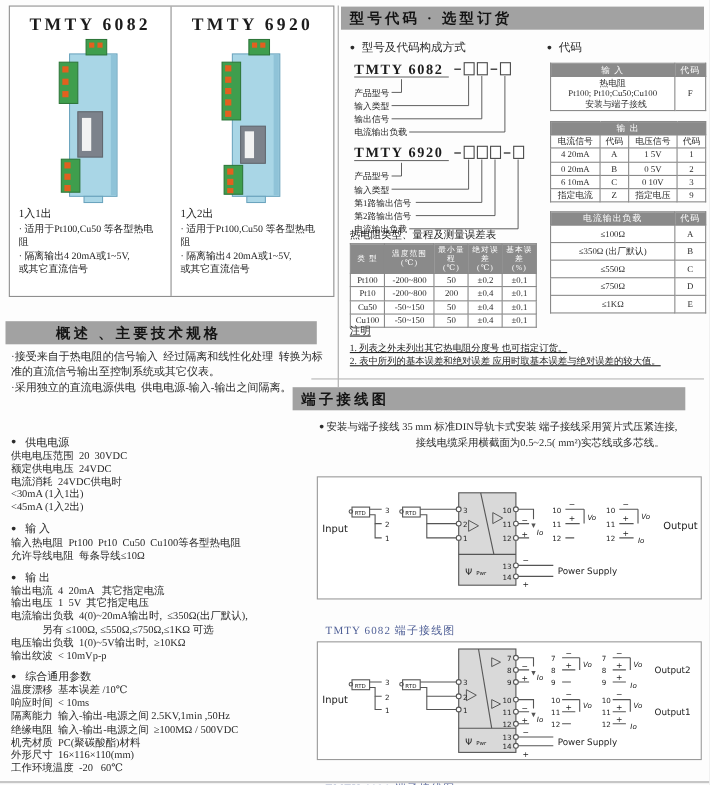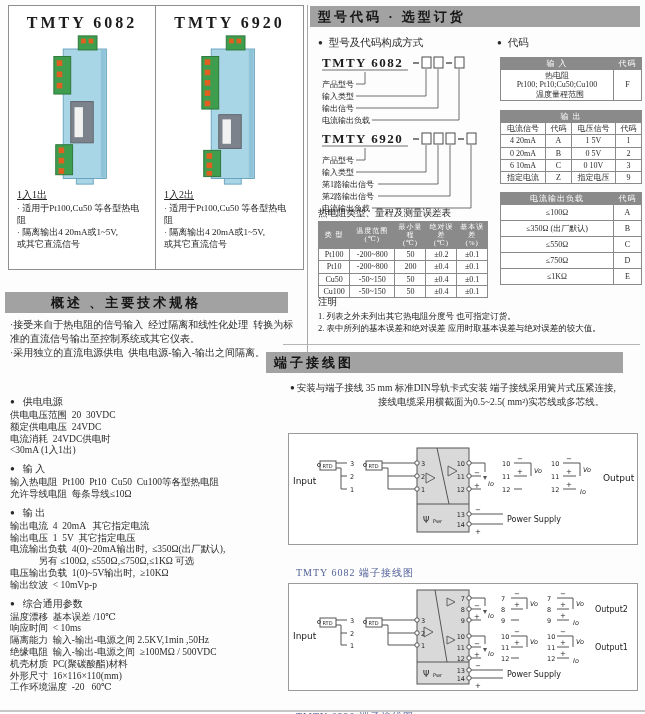--- a/index.html
+++ b/index.html
@@ -9,21 +9,21 @@
   
   .sec-hdr{background:#a2a2a2;color:#141414;font-weight:bold;font-size:13px;
            letter-spacing:3px;line-height:21px;height:21px;padding-left:8px;box-sizing:border-box;}
   
   .product-box{left:8px;top:5px;width:294px;height:263px;border:1px solid #8f8f8f;display:flex;background:#fff;}
   .product-cell{width:50%;box-sizing:border-box;padding-top:8px;}
   .product-cell.first{border-right:1px solid #8f8f8f;}
   .product-title{text-align:center;font-size:16px;font-weight:bold;letter-spacing:3px;color:#1c1c1c;}
   .product-img{display:block;margin:2px auto 0;}
   .product-desc{margin:2px 8px 0;font-size:9px;line-height:1.35;color:#222;}
-  .product-io{font-size:10px;text-decoration:underline;}
+  .product-io{font-size:10px;}
   
   .ov-bullets{left:10px;top:318px;width:292px;font-size:10px;line-height:1.4;}
   .ov-bullet-item{white-space:pre-wrap;}
   .specs{left:10px;top:390px;width:292px;font-size:9.5px;}
   .spec-title{margin:5px 0 1px;font-size:10px;}
   .spec-title .blt{margin-right:8px;font-size:8px;vertical-align:1px;}
   .spec-line{line-height:11.8px;white-space:pre-wrap;}
   
   .vline{width:1px;background:#a8a8a8;}
   .hline{height:1px;background:#b5b5b5;}
@@ -35,21 +35,21 @@
   .model-label{font-size:8px;fill:#222;}
   .mline{stroke:#4a4a4a;stroke-width:0.8;fill:none;}
   .mbox{fill:#fff;stroke:#4a4a4a;stroke-width:1;}
   
   table.tbl{border-collapse:collapse;background:#fff;}
   .tbl td,.tbl th{border:1px solid #8a8a8a;font-weight:normal;text-align:center;padding:1px 2px;font-size:8px;line-height:1.15;}
   .tbl th{background:#8a8a8a;color:#fff;letter-spacing:1px;}
   .tl{text-align:center;}
   .pre{white-space:pre-line;}
   .rtd-title{font-size:9.5px;color:#222;text-align:right;}
-  .notes{font-size:8.5px;line-height:1.45;color:#222;}
+  .notes{font-size:8.5px;line-height:1.45;color:#222;text-decoration:underline;}
   .notes .nt{font-size:9.5px;}
   
   .install{font-size:9.5px;line-height:1.45;width:352px;}
   .install .blt{font-size:8px;margin-right:2px;vertical-align:1px;}
   .install .ind{padding-left:88px;}
   .diag-box{border:1px solid #9a9a9a;background:#fff;}
   .caption{font-size:10px;letter-spacing:1px;color:#4f5f96;margin-top:16px;}
   svg text{font-family:"DejaVu Sans","Liberation Sans",sans-serif;fill:#222;}
   .wl{stroke:#555;stroke-width:1;fill:none;}
   .wtri{stroke:#555;stroke-width:0.9;fill:none;}
@@ -134,20 +134,21 @@
     <div class="ov-bullet-item">·接受来自于热电阻的信号输入  经过隔离和线性化处理  转换为标准的直流信号输出至控制系统或其它仪表。</div>
     <div class="ov-bullet-item">·采用独立的直流电源供电  供电电源-输入-输出之间隔离。</div>
   </div>
 
   <div class="abs specs">
     <div class="spec-title"><span class="blt">●</span><span>供电电源</span></div>
     <div class="spec-line">供电电压范围  20  30VDC</div>
     <div class="spec-line">额定供电电压  24VDC</div>
     <div class="spec-line">电流消耗  24VDC供电时</div>
     <div class="spec-line">&lt;30mA (1入1出)</div>
+    <div class="spec-line">&lt;45mA (1入2出)</div>
 
     <div class="spec-title"><span class="blt">●</span><span>输  入</span></div>
     <div class="spec-line">输入热电阻  Pt100  Pt10  Cu50  Cu100等各型热电阻</div>
     <div class="spec-line">允许导线电阻  每条导线≤10Ω</div>
 
     <div class="spec-title"><span class="blt">●</span><span>输  出</span></div>
     <div class="spec-line">输出电流  4  20mA   其它指定电流</div>
     <div class="spec-line">输出电压  1  5V  其它指定电压</div>
     <div class="spec-line">电流输出负载  4(0)~20mA输出时,  ≤350Ω(出厂默认),</div>
     <div class="spec-line">            另有 ≤100Ω, ≤550Ω,≤750Ω,≤1KΩ 可选</div>
@@ -216,21 +217,21 @@
   <table class="abs tbl" style="left:500px;top:57px;width:142px;">
     <tbody>
         <tr>
       <th style="width:108px;">输    入</th>
       <th>代码</th>
     </tr>
     <tr>
       <td class="tl">
         <div>热电阻</div>
         <div>Pt100; Pt10;Cu50;Cu100</div>
-        <div style="padding-left:6px;">温度量程范围</div>
+        <div style="padding-left:6px;">安装与端子接线</div>
       </td>
       <td>F</td>
     </tr>
   </tbody>
     </table>
 
   <table class="abs tbl" style="left:500px;top:110px;width:142px;">
     <tbody>
         <tr>
           <th colspan="4">输    出</th>

